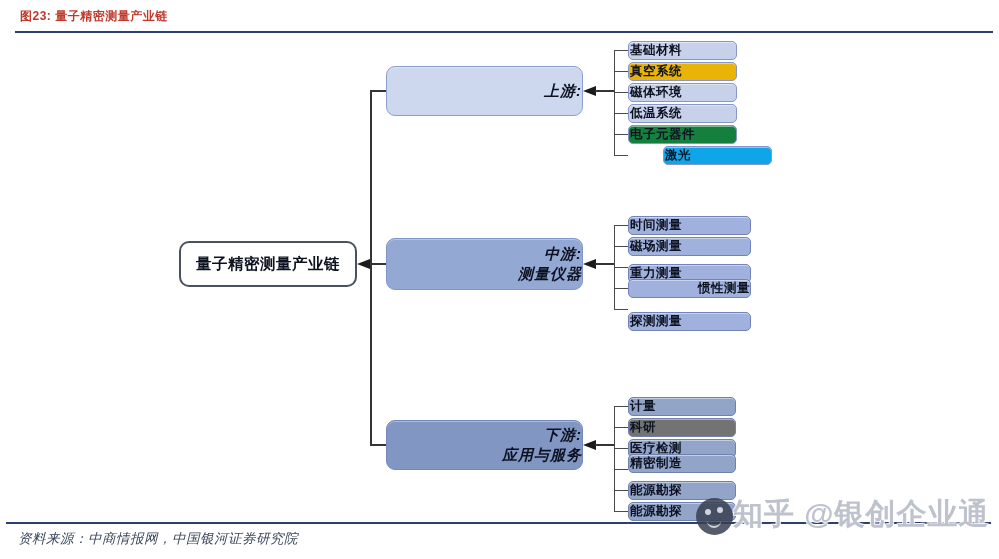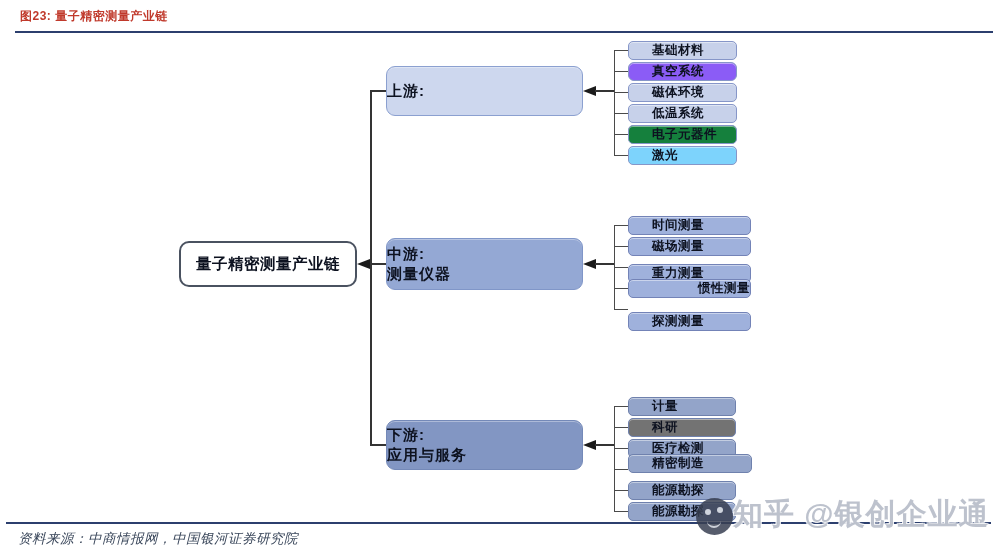--- a/index.html
+++ b/index.html
@@ -25,27 +25,28 @@
     position:absolute;box-sizing:border-box;font-weight:bold;color:#0d1220;
   }
   .root{
     left:179px;top:241px;width:178px;height:46px;background:#ffffff;
     border:2px solid #4a5260;border-radius:10px;
     display:flex;align-items:center;justify-content:center;
     font-size:15.5px;letter-spacing:0.5px;
   }
   .stage{
     left:386px;width:197px;border:1.6px solid;border-radius:9px;
-    display:flex;flex-direction:column;align-items:flex-start;justify-content:center;
+    display:flex;flex-direction:column;align-items:flex-end;justify-content:center;
     font-size:15px;line-height:20px;letter-spacing:1px;
     box-shadow:inset 0 1px 0 rgba(255,255,255,0.35);
+    font-style:italic;
   }
   .item{
     left:628px;width:109px;height:19px;border:1.3px solid;border-radius:5px;
-    font-size:12.5px;line-height:16px;padding-left:23px;letter-spacing:0.5px;
+    font-size:12.5px;line-height:16px;padding-left:1px;letter-spacing:0.5px;
     box-shadow:inset 0 1px 0 rgba(255,255,255,0.45);
     white-space:nowrap;overflow:hidden;
   }
   .source-note{
     left:18px;top:530px;font-style:italic;font-size:13.5px;color:#39465a;
     letter-spacing:0.5px;white-space:nowrap;
   }
   .wm-text{
     left:733px;top:494px;font-size:30px;font-weight:700;white-space:nowrap;
     color:rgba(134,144,164,0.55);letter-spacing:1px;z-index:10;
@@ -99,25 +100,25 @@
 
 <div class="vline bline" style="left:613.5px;top:50px;height:106px"></div>
 <div class="hline bline" style="left:614px;top:49.8px;width:14px"></div>
 <div class="hline bline" style="left:614px;top:70.8px;width:14px"></div>
 <div class="hline bline" style="left:614px;top:91.8px;width:14px"></div>
 <div class="hline bline" style="left:614px;top:112.8px;width:14px"></div>
 <div class="hline bline" style="left:614px;top:133.8px;width:14px"></div>
 <div class="hline bline" style="left:614px;top:154.8px;width:14px"></div>
 
 <div class="box item" style="top: 41px; background-color: rgb(199, 209, 234); border-color: rgb(134, 150, 200);">基础材料</div>
-<div class="box item" style="top: 62px; background-color: #8b5cf6; border-color: rgb(134, 150, 200); border-radius: 6px;">真空系统</div>
+<div class="box item" style="top: 62px; background-color: #eab308; border-color: rgb(134, 150, 200);">真空系统</div>
 <div class="box item" style="top: 83px; background-color: rgb(199, 209, 234); border-color: rgb(134, 150, 200);">磁体环境</div>
 <div class="box item" style="top: 104px; background-color: rgb(199, 209, 234); border-color: rgb(134, 150, 200);">低温系统</div>
 <div class="box item" style="top: 125px; background-color: #15803d; border-color: rgb(134, 150, 200);">电子元器件</div>
-<div class="box item" style="top: 146px; background-color: #7dd3fc; border-color: rgb(134, 150, 200);">激光</div>
+<div class="box item" style="top: 146px; background-color: #0ea5e9; border-color: rgb(134, 150, 200); margin-left: 35px;">激光</div>
 
 <div class="vline bline" style="left:613.5px;top:225px;height:85px"></div>
 <div class="hline bline" style="left:614px;top:224.8px;width:14px"></div>
 <div class="hline bline" style="left:614px;top:245.8px;width:14px"></div>
 <div class="hline bline" style="left:614px;top:266.8px;width:14px"></div>
 <div class="hline bline" style="left:614px;top:287.8px;width:14px"></div>
 <div class="hline bline" style="left:614px;top:308.8px;width:14px"></div>
 
 <div class="box item" style="top: 216px; width: 123px; background-color: rgb(159, 177, 220); border-color: rgb(115, 131, 183);">时间测量</div>
 <div class="box item" style="top: 237px; width: 123px; background-color: rgb(159, 177, 220); border-color: rgb(115, 131, 183);">磁场测量</div>
@@ -129,21 +130,21 @@
 <div class="hline bline" style="left:614px;top:405.8px;width:14px"></div>
 <div class="hline bline" style="left:614px;top:426.8px;width:14px"></div>
 <div class="hline bline" style="left:614px;top:447.8px;width:14px"></div>
 <div class="hline bline" style="left:614px;top:468.8px;width:14px"></div>
 <div class="hline bline" style="left:614px;top:489.8px;width:14px"></div>
 <div class="hline bline" style="left:614px;top:510.8px;width:14px"></div>
 
 <div class="box item" style="top: 397px; width: 108px; background-color: rgb(147, 164, 201); border-color: rgb(111, 129, 173);">计量</div>
 <div class="box item" style="top: 418px; width: 108px; background-color: #737373; border-color: rgb(111, 129, 173);">科研</div>
 <div class="box item" style="top: 439px; width: 108px; background-color: rgb(147, 164, 201); border-color: rgb(111, 129, 173);">医疗检测</div>
-<div class="box item" style="top: 454px; width: 124px; background-color: rgb(147, 164, 201); border-color: rgb(111, 129, 173);">精密制造</div>
+<div class="box item" style="top: 454px; width: 108px; background-color: rgb(147, 164, 201); border-color: rgb(111, 129, 173);">精密制造</div>
 <div class="box item" style="top: 481px; width: 108px; background-color: rgb(147, 164, 201); border-color: rgb(111, 129, 173);">能源勘探</div>
 <div class="box item" style="top: 502px; width: 108px; background-color: rgb(147, 164, 201); border-color: rgb(111, 129, 173);">能源勘探</div>
 
 <div class="abs rule" style="left: 6px; top: 522px; width: 985px; height: 2.2px; background-color: rgb(44, 63, 110);"></div>
 <div class="abs source-note">资料来源：中商情报网，中国银河证券研究院</div>
 
 <div class="abs wm-logo">
   <span class="wm-eye" style="left:9px;top:11px"></span>
   <span class="wm-eye" style="left:21px;top:9px"></span>
   <span class="wm-mouth"></span>

